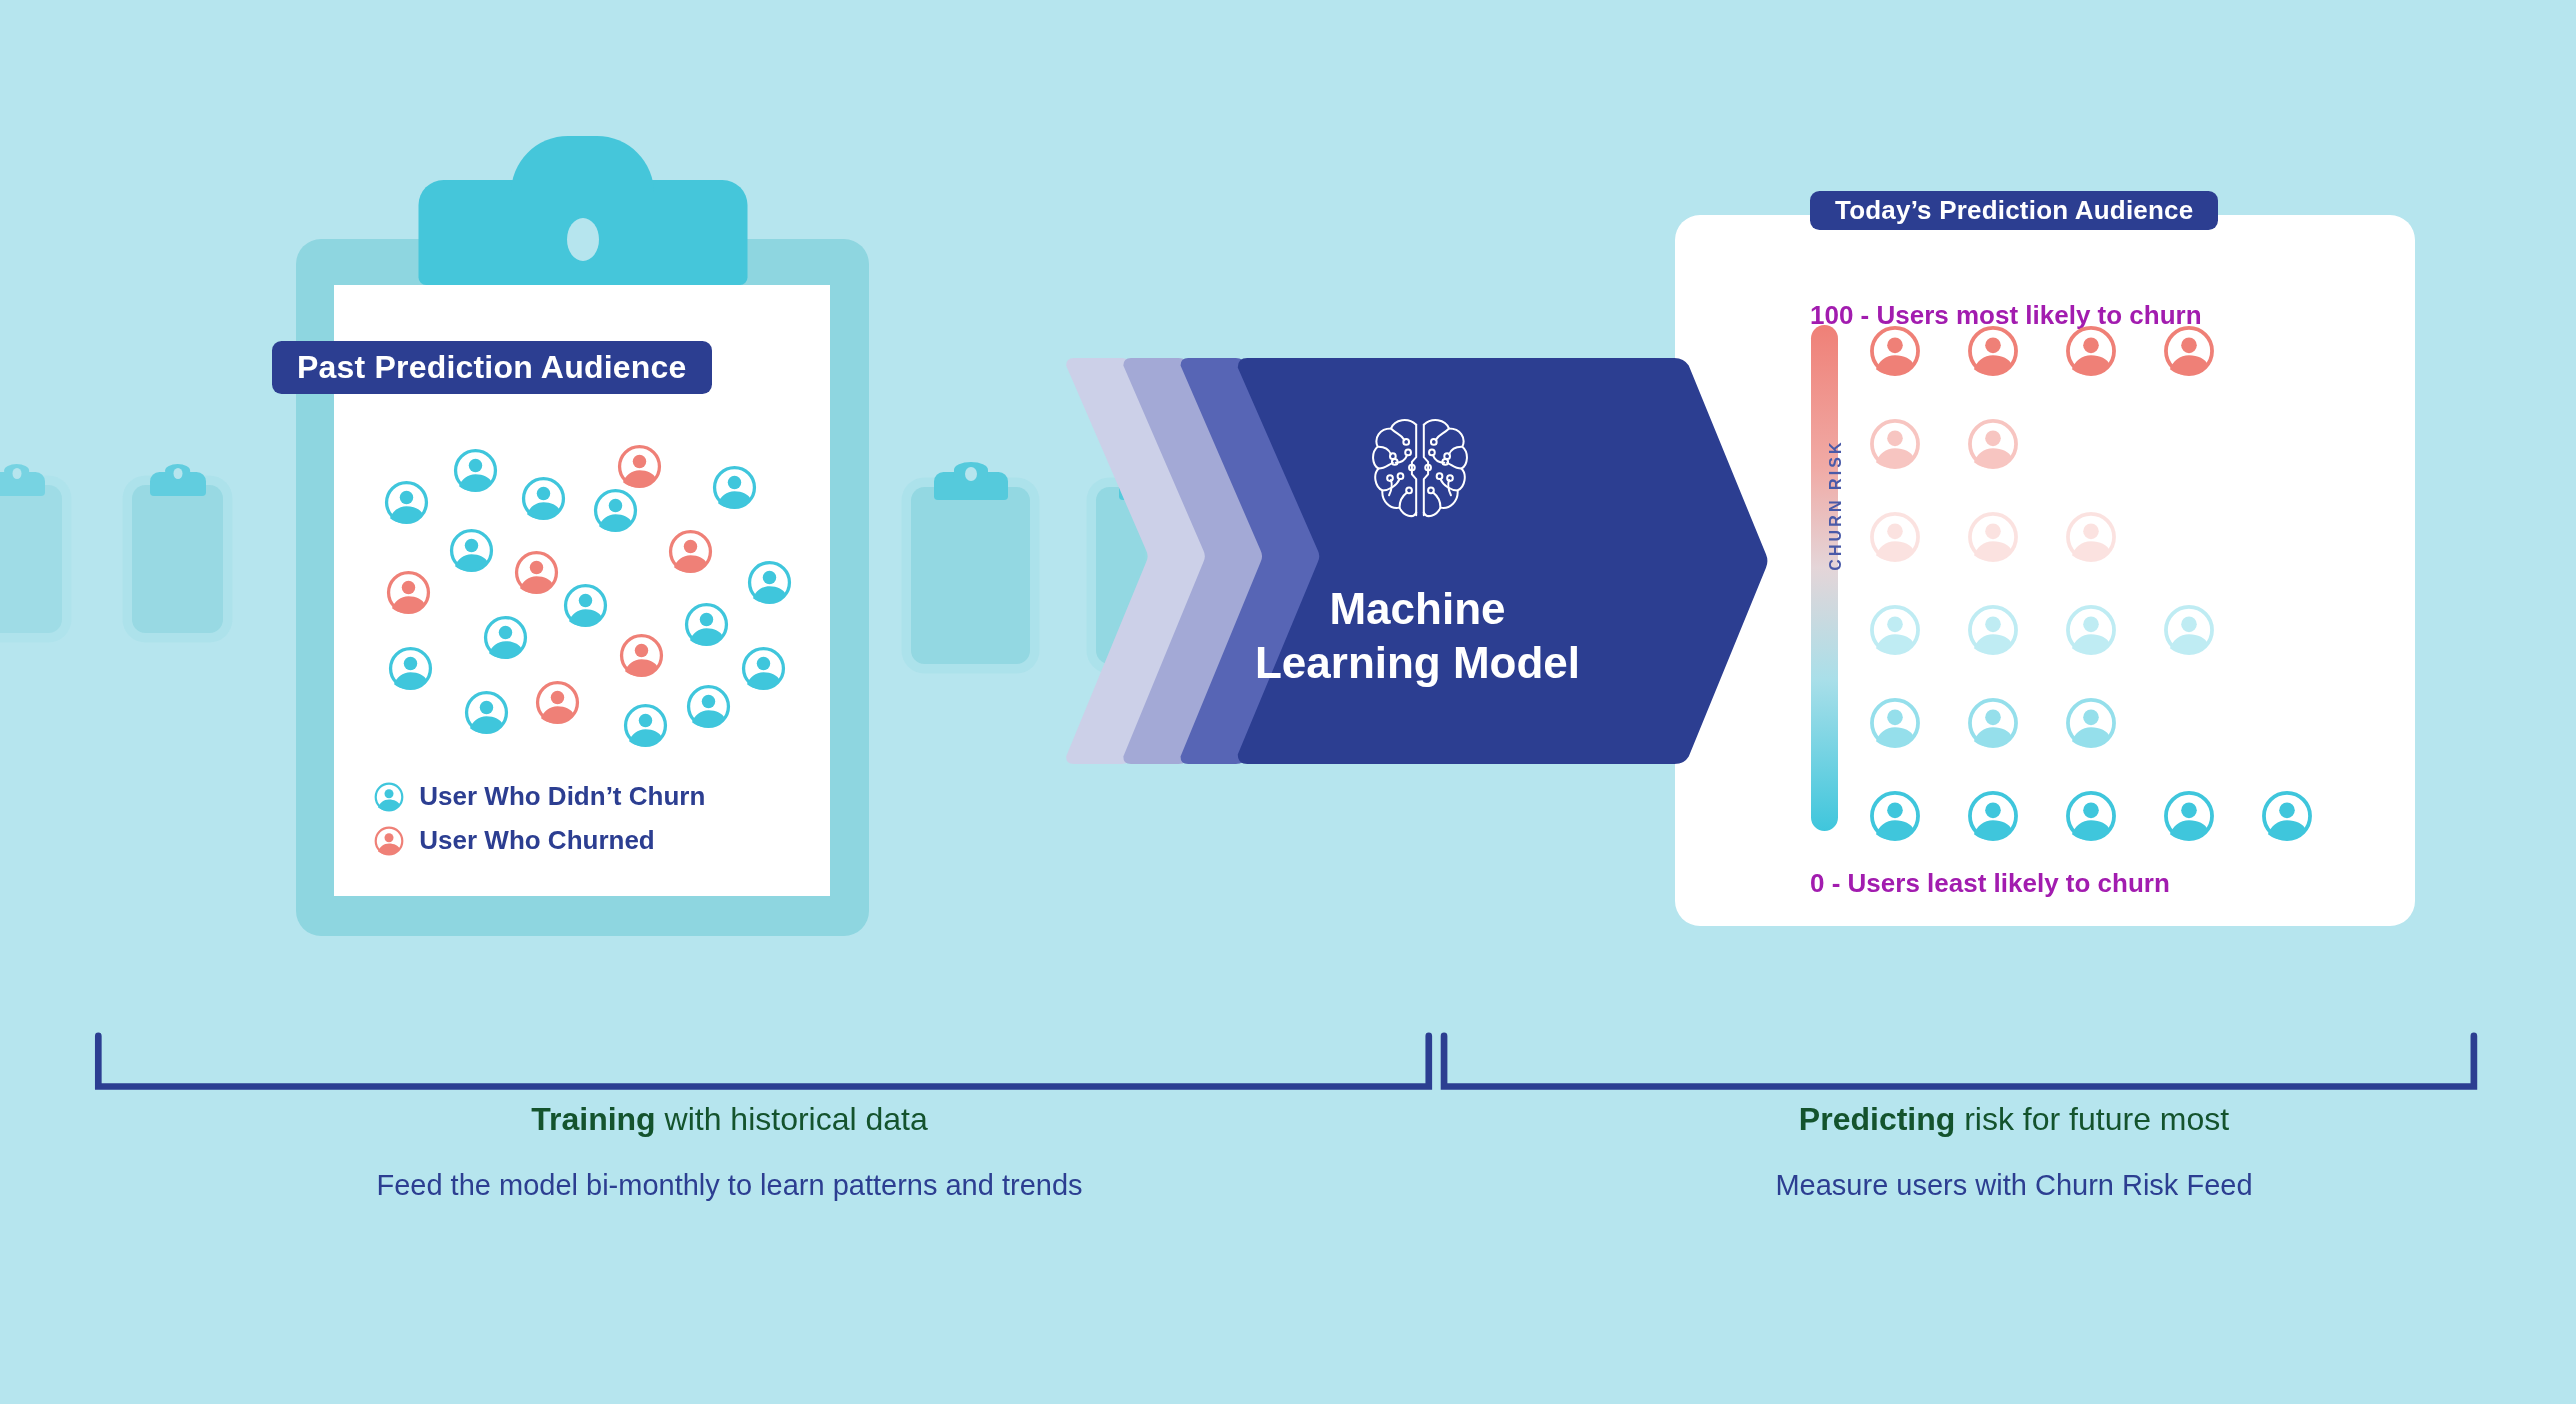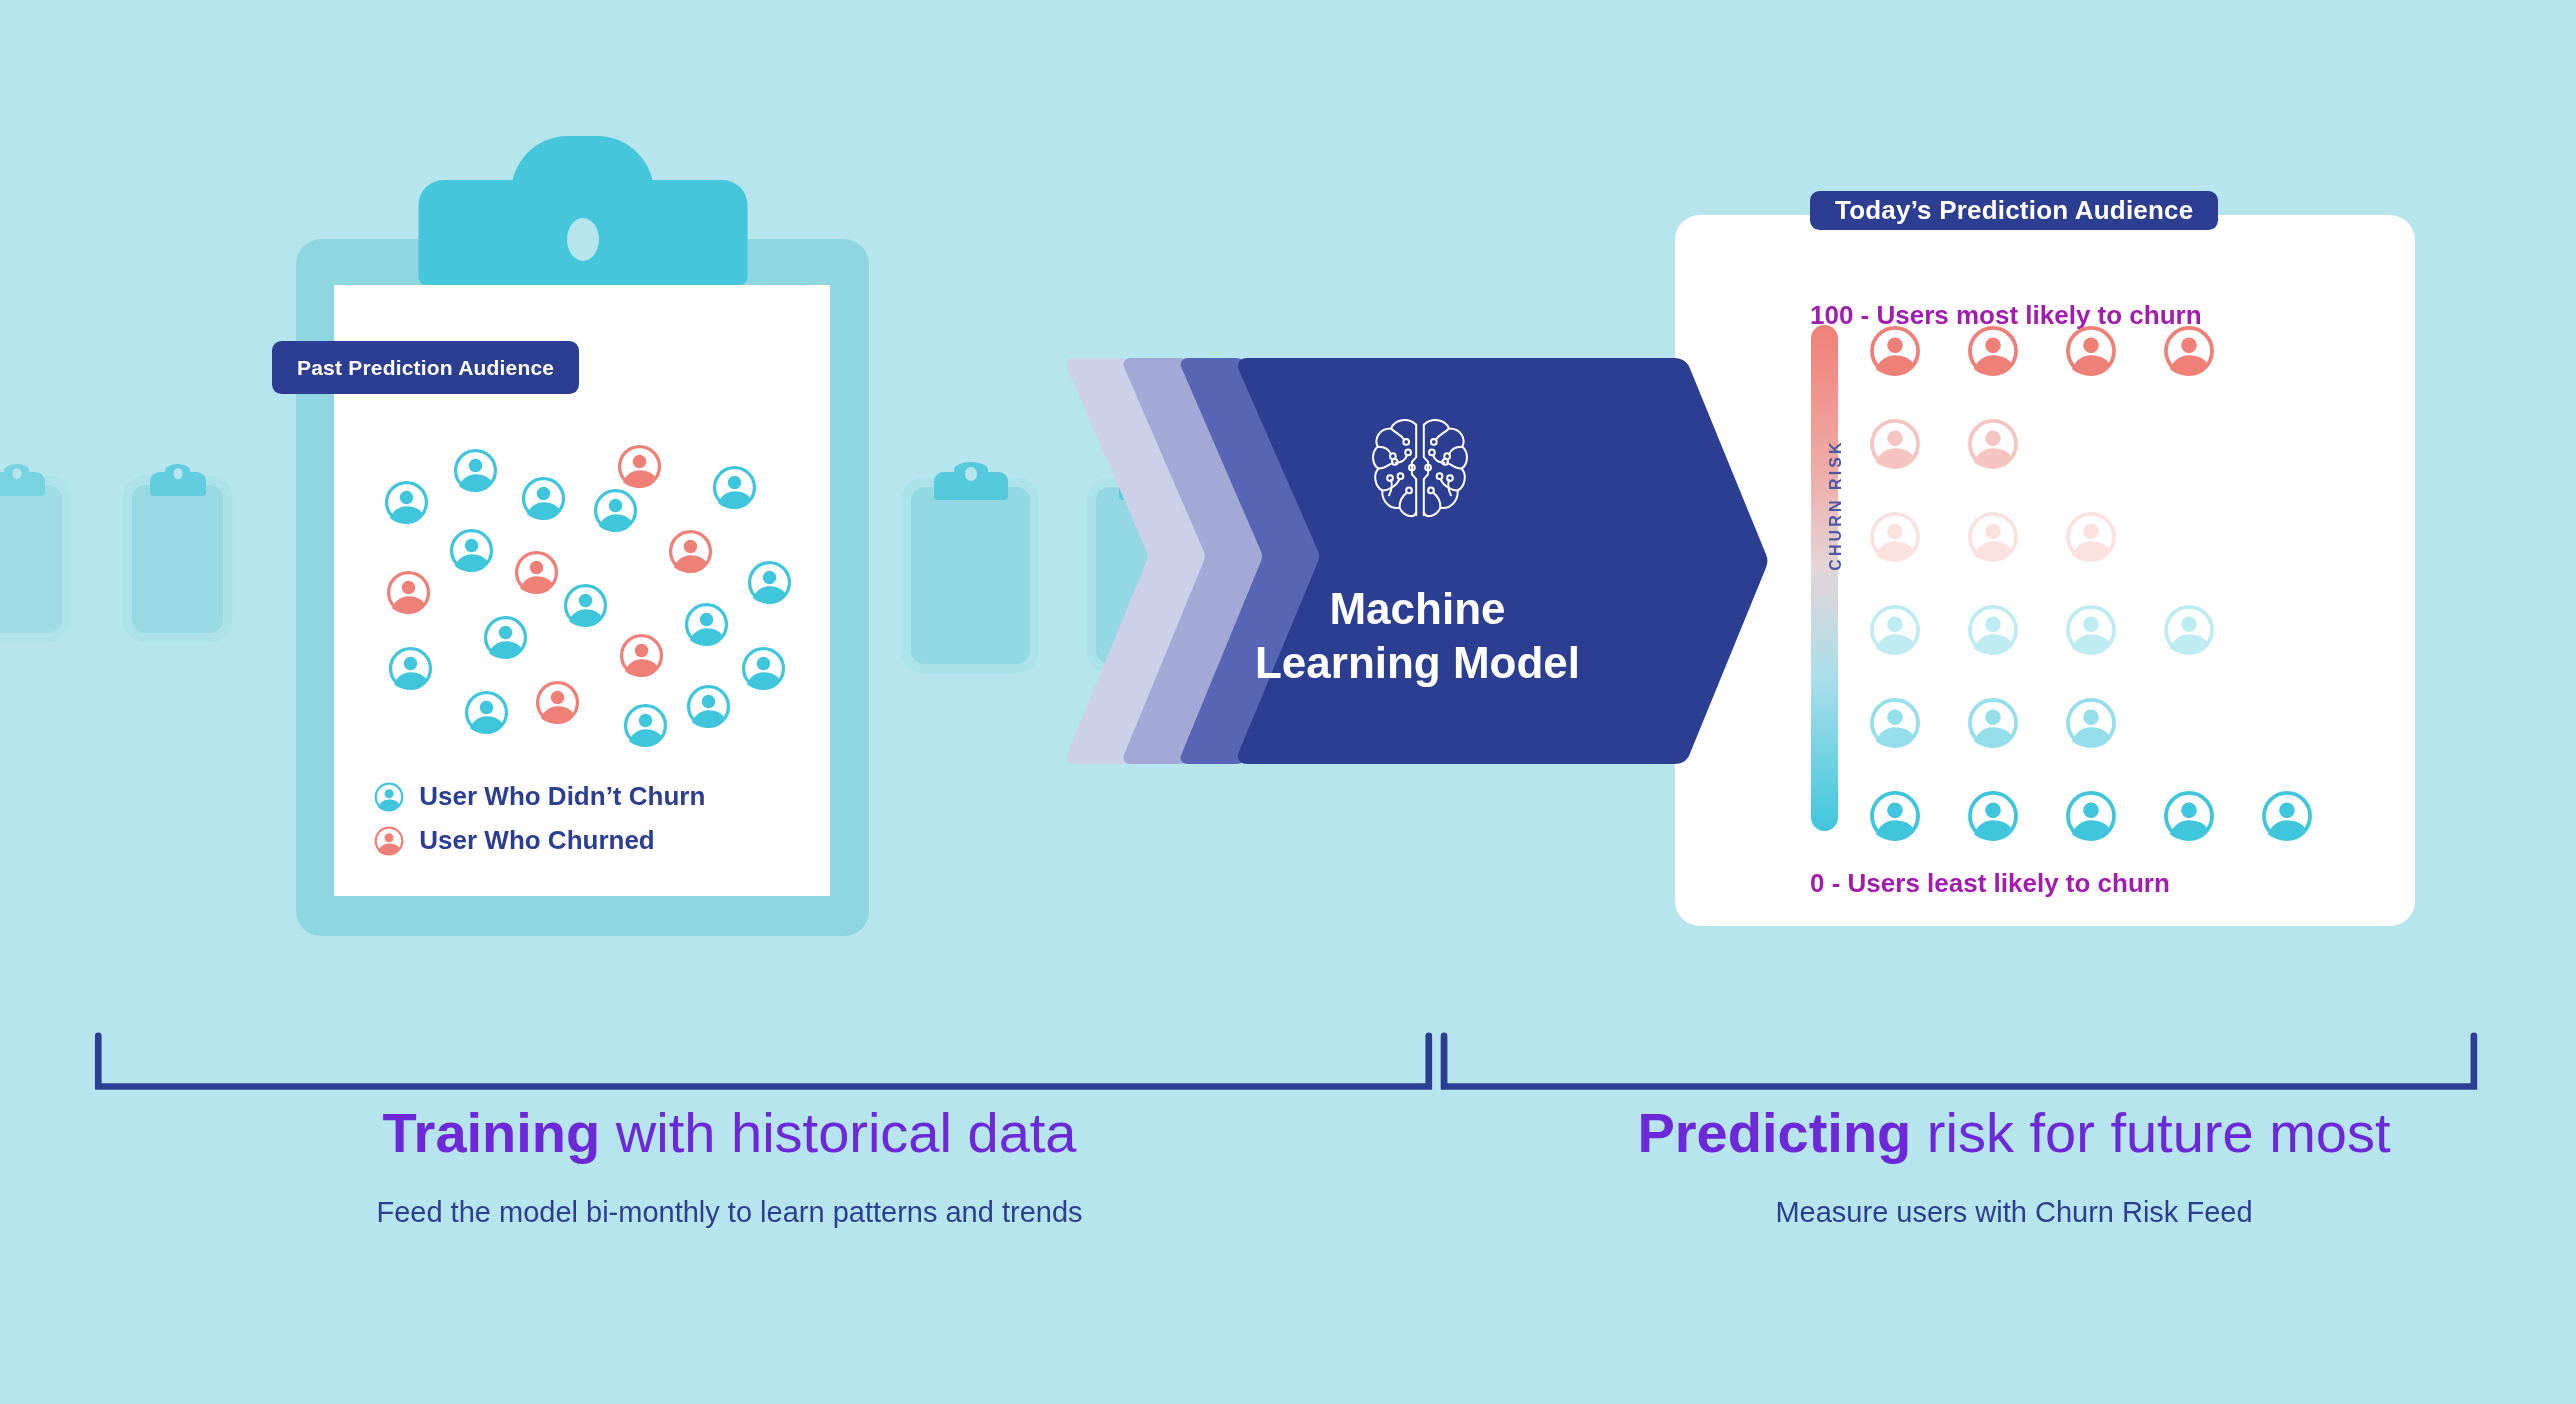--- a/index.html
+++ b/index.html
@@ -62,21 +62,21 @@
     z-index:4;
   }
 
   
   .badge{
     position:absolute;background:#2c3e91;color:#fff;
     border-radius:9.5px;font-weight:bold;letter-spacing:0.2px;
     display:flex;align-items:center;justify-content:center;
     white-space:nowrap;z-index:25;
   }
-  #past-badge{left:272px;top:341px;height:53px;padding:0 25px;font-size:21px;}
+  #past-badge{left:272px;top:341px;height:53px;padding:0 25px;font-size:32px;}
   #today-badge{left:1810px;top:191px;height:39px;padding:0 25px;font-size:26px;}
 
   
   #legend{position:absolute;left:374px;top:781px;z-index:20;}
   .legend-row{display:flex;align-items:center;margin-bottom:13.4px;}
   .legend-row .lbl{
     margin-left:15.3px;color:#2c3e91;font-size:26px;font-weight:bold;
   }
 
   
@@ -112,21 +112,21 @@
     transform:rotate(-90deg);transform-origin:center;
     color:#4a5aa8;font-size:16px;font-weight:bold;letter-spacing:3.1px;
     white-space:nowrap;
   }
   #avatar-grid{position:absolute;left:1869px;top:325px;width:534px;}
   .grid-row{display:flex;gap:46px;margin-bottom:41px;height:52px;}
 
   
   #brackets{position:absolute;left:0;top:1012px;width:2576px;height:86px;}
   .caption{position:absolute;text-align:center;}
-  .cap-title{color:#6d28d9;font-size:56px;line-height:1.1;}
+  .cap-title{color:#14532d;font-size:32px;line-height:1.1;}
   .cap-title b{font-weight:bold;}
   .cap-title span.reg{font-weight:normal;}
   .cap-sub{color:#2c3e91;font-size:29px;margin-top:32px;font-weight:normal;}
   #cap-left{left:95px;top:1102px;width:1269px;}
   #cap-right{left:1489px;top:1102px;width:1050px;}
 </style>
 </head>
 <body>
 
 <div class="stage">

